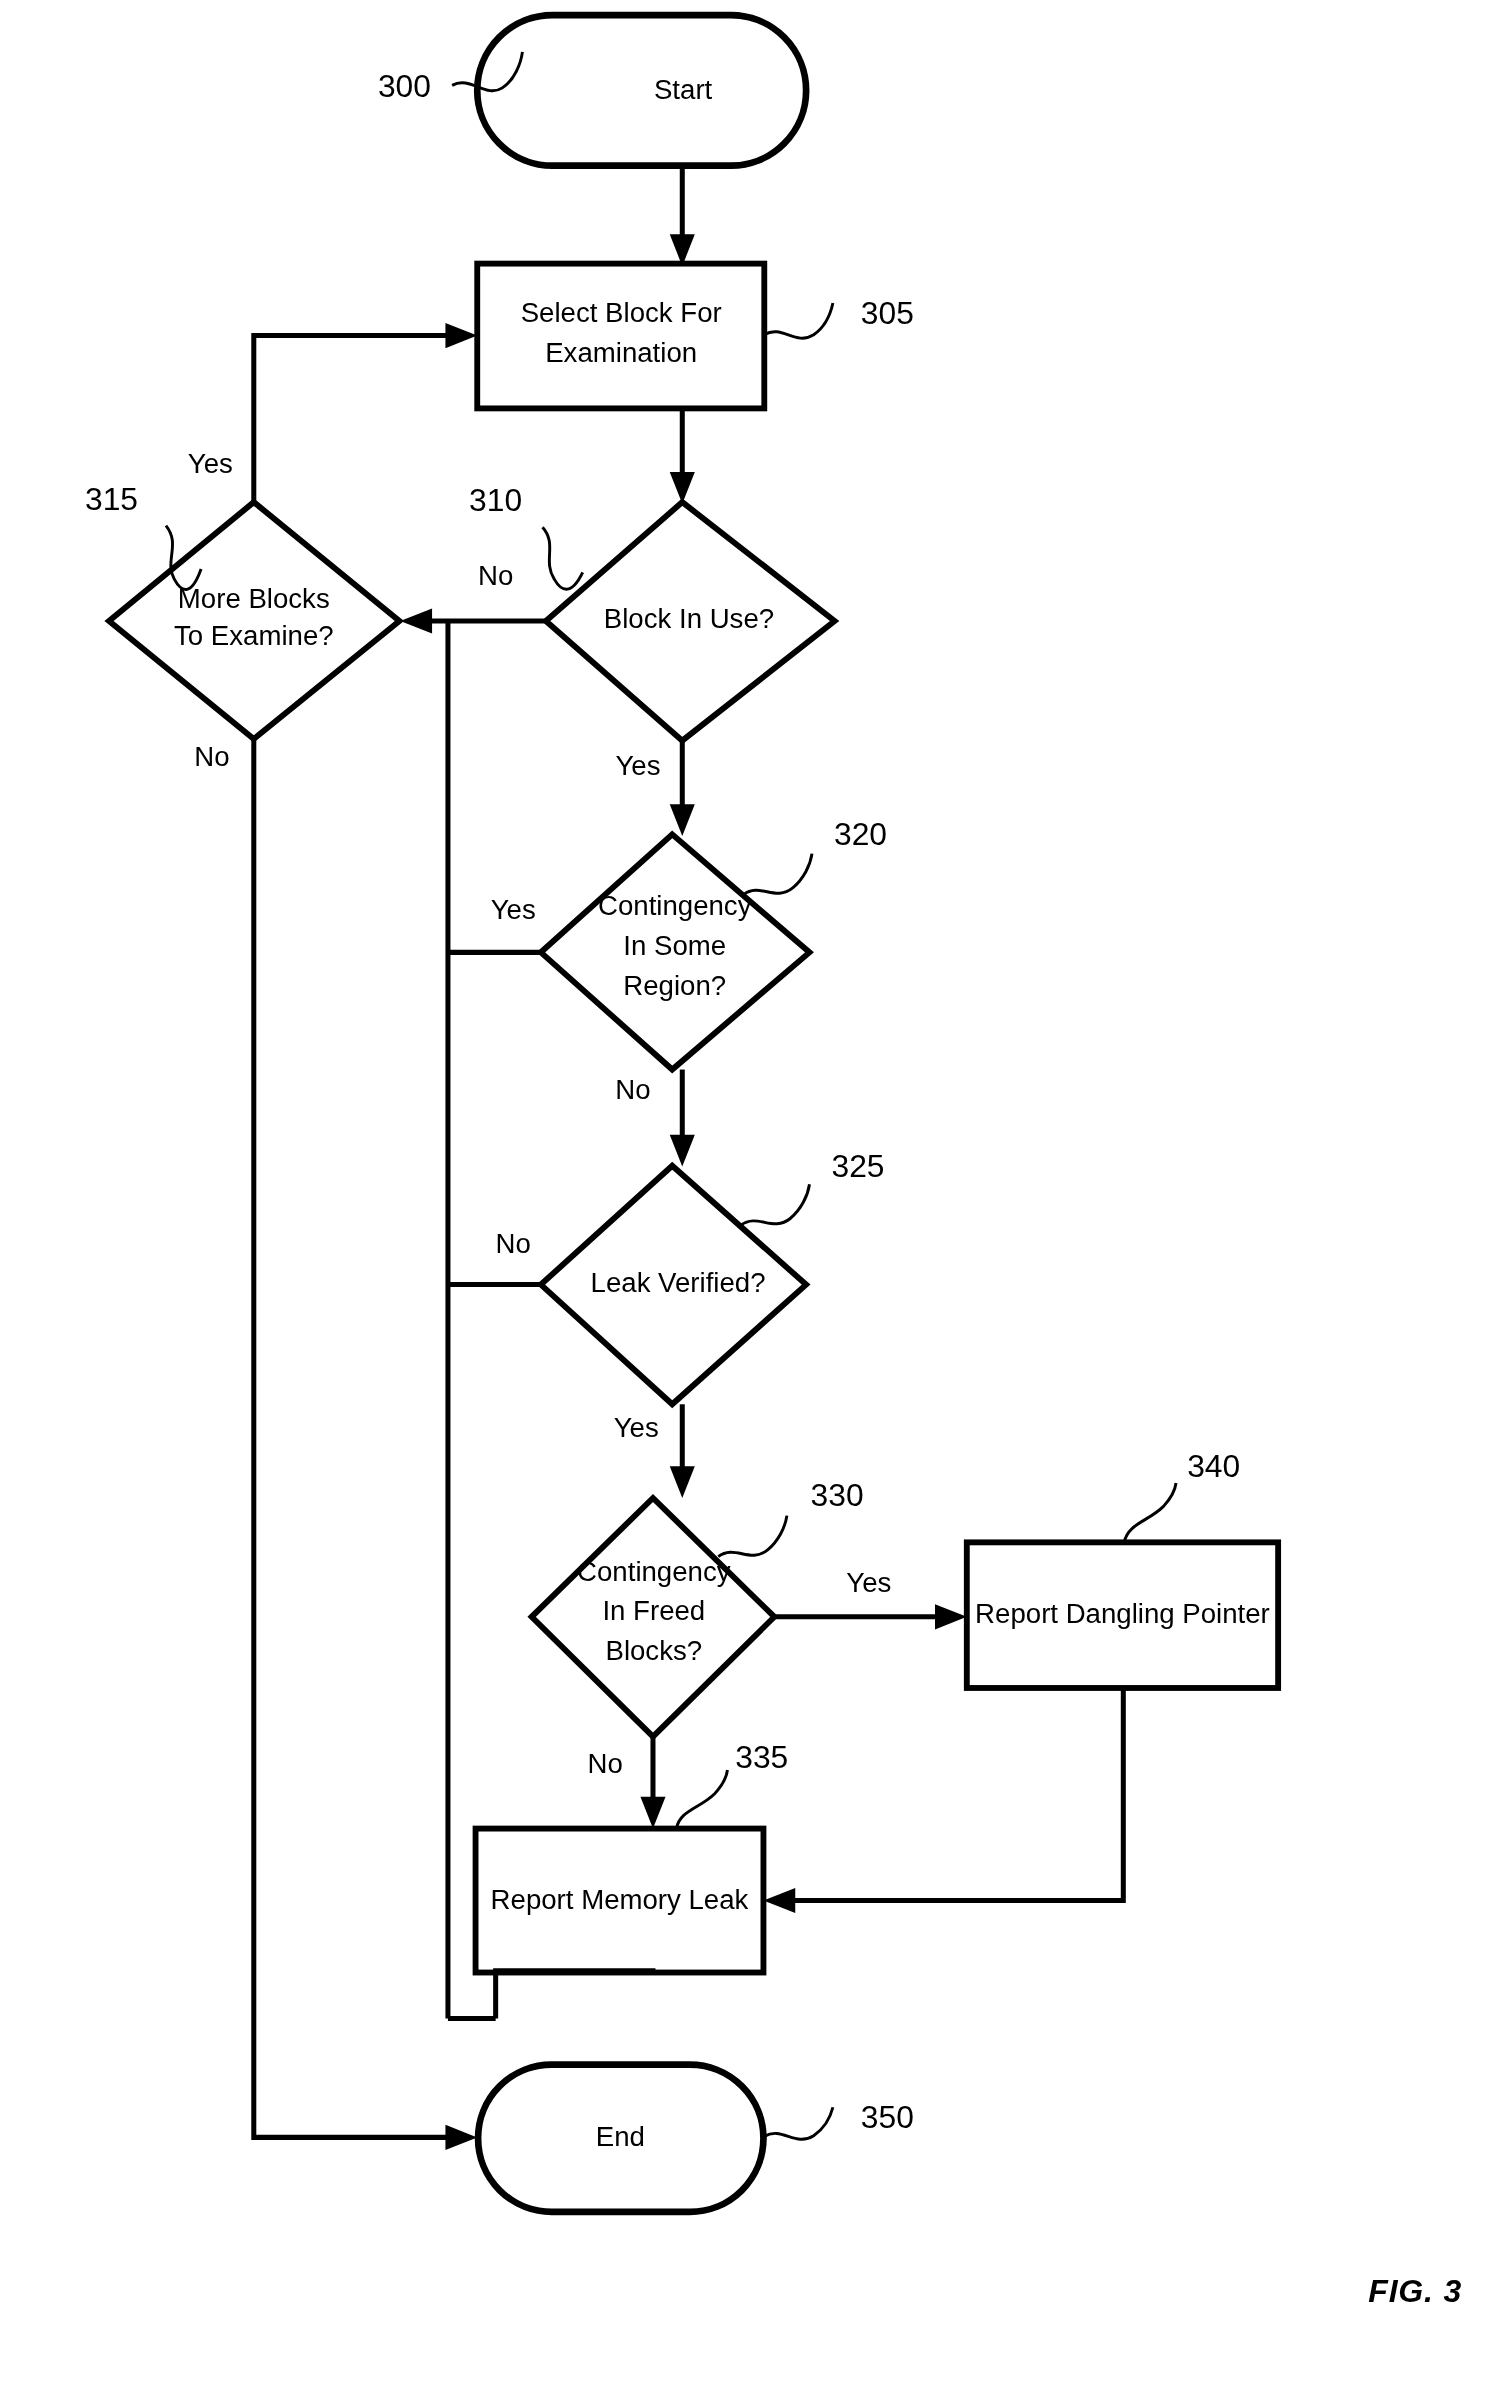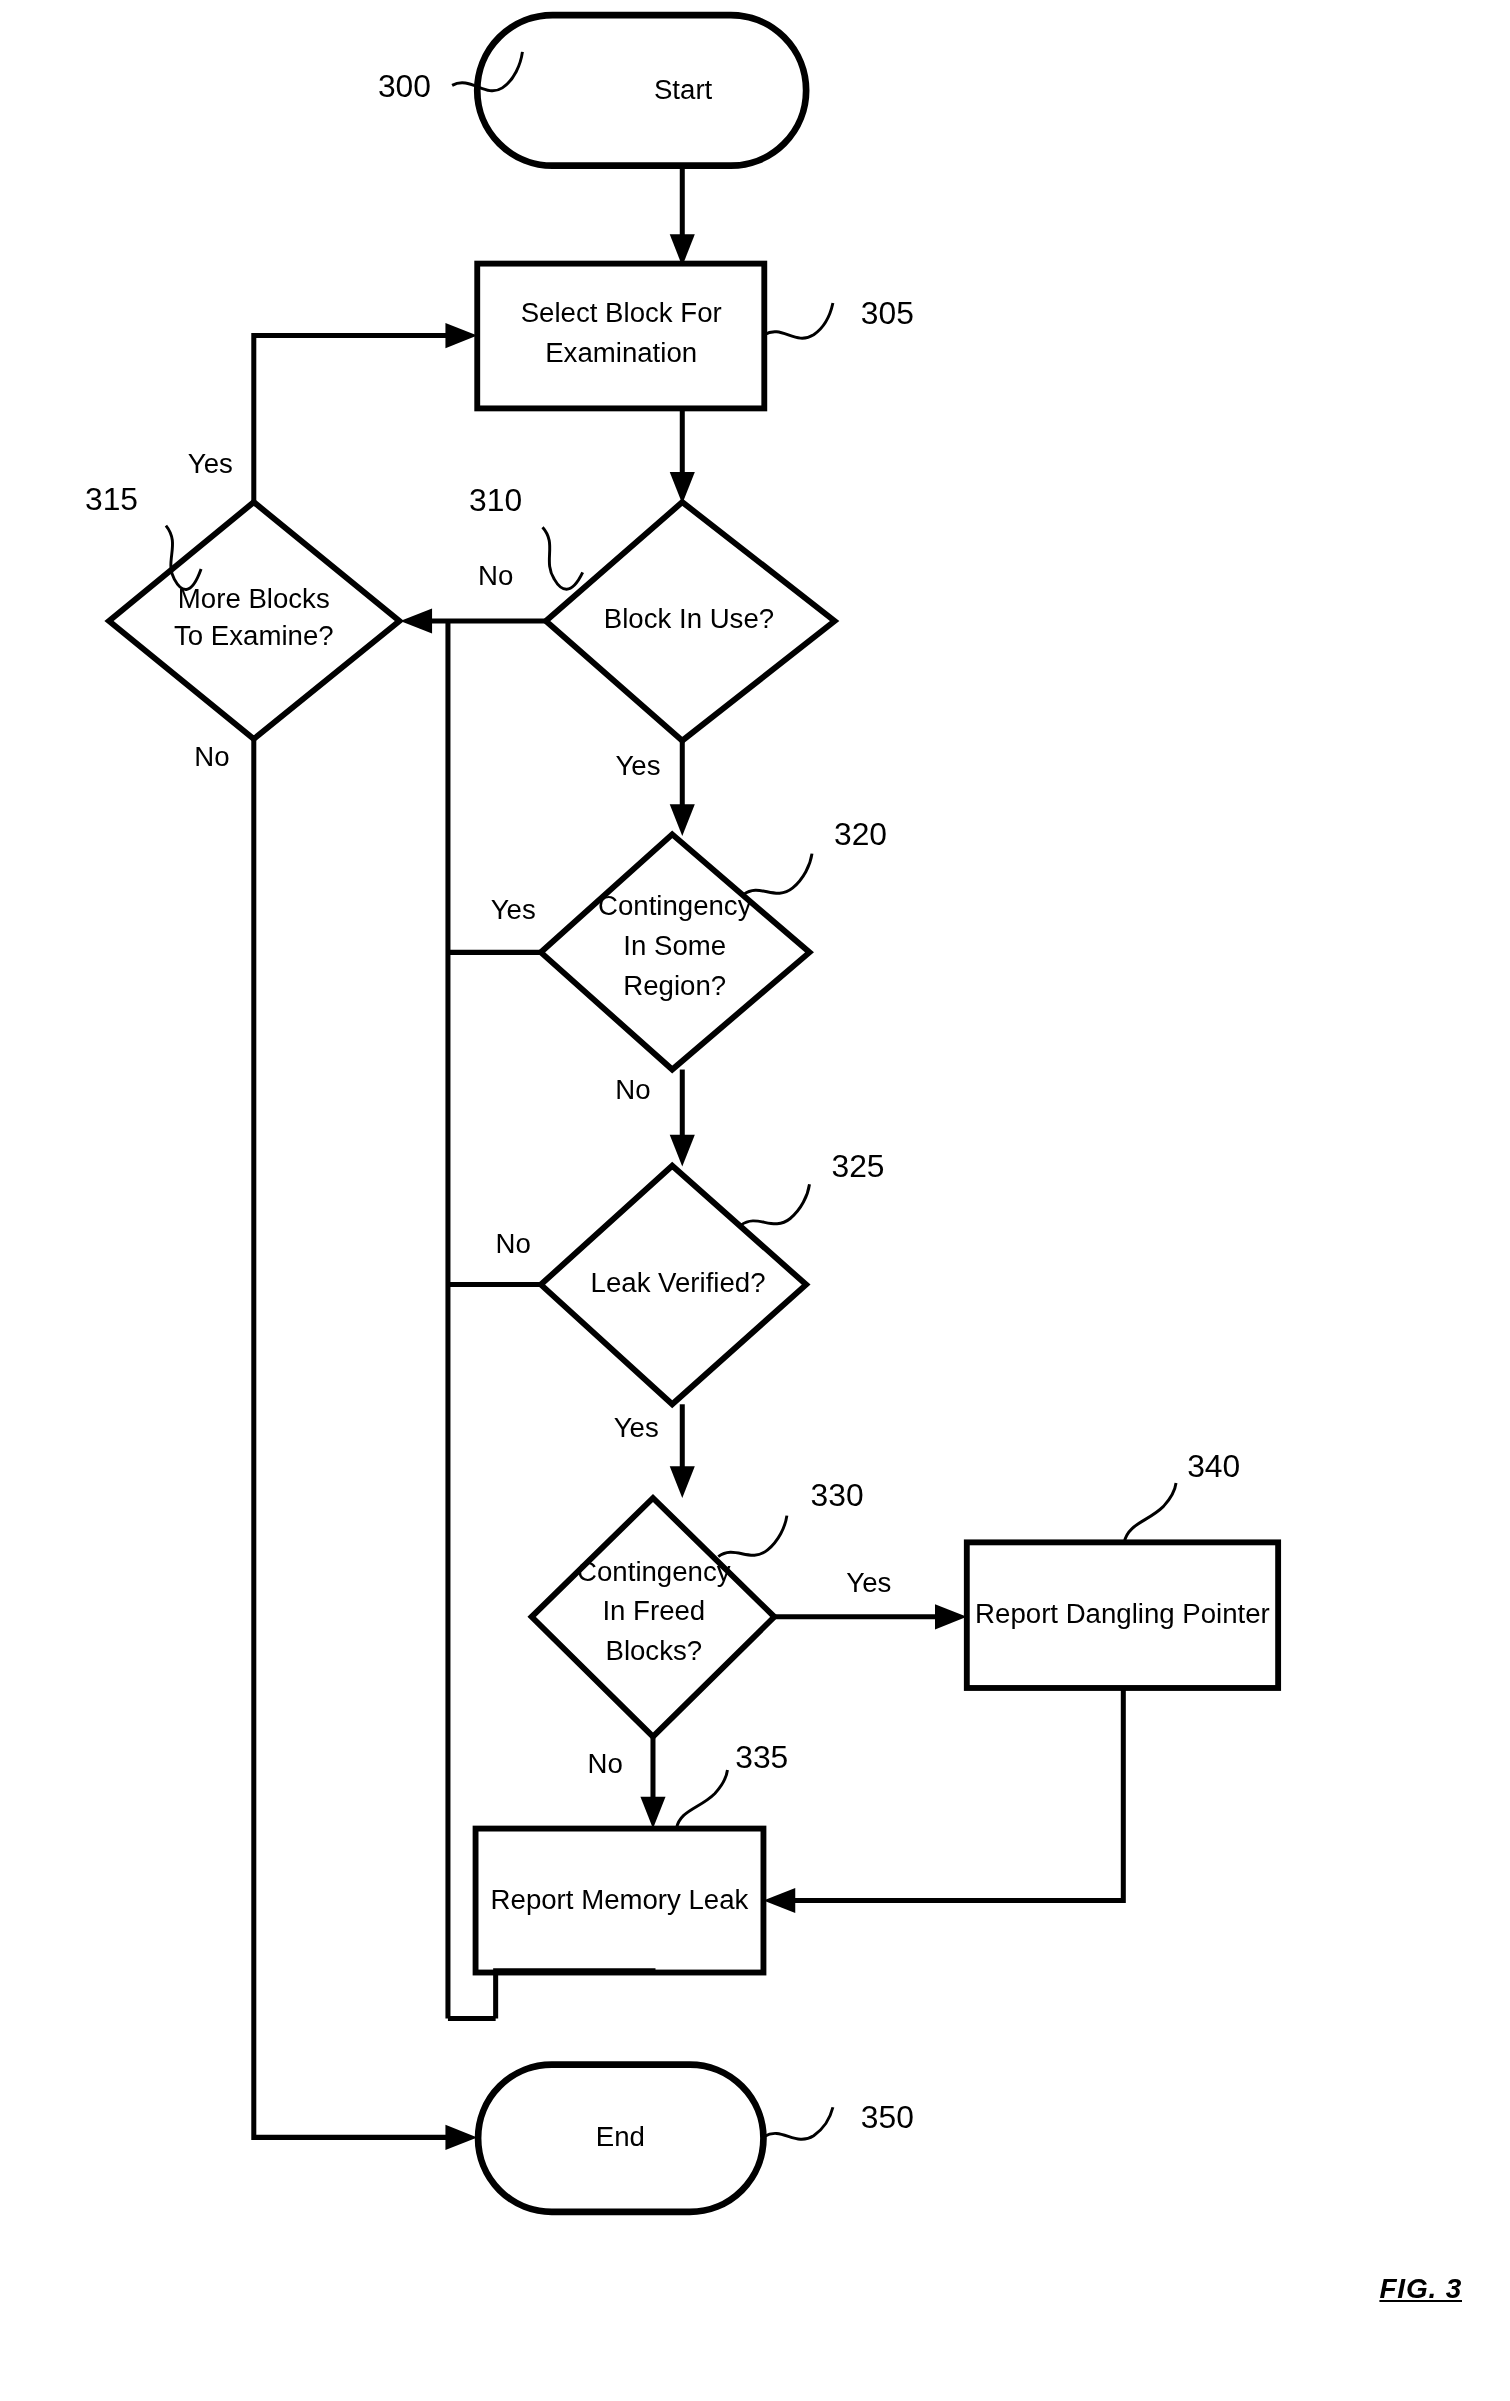--- a/index.html
+++ b/index.html
@@ -72,26 +72,25 @@
     font-size: 38px;
     fill: #000000;
     text-anchor: middle;
     dominant-baseline: middle;
   }
   .fig-caption {
     position: absolute;
     right: 49px;
     top: 2273px;
     font-family: "Liberation Sans", sans-serif;
-    font-size: 28px;
+    font-size: 32px;
     font-weight: bold;
     font-style: italic;
     letter-spacing: 0.8px;
     color: #000000;
-    text-decoration: underline;
   }
 </style>
 </head>
 <body>
 
 <div id="figure-root">
 
   <svg class="flow" viewBox="0 0 1805 2869" xmlns="http://www.w3.org/2000/svg">
 
     <g>

